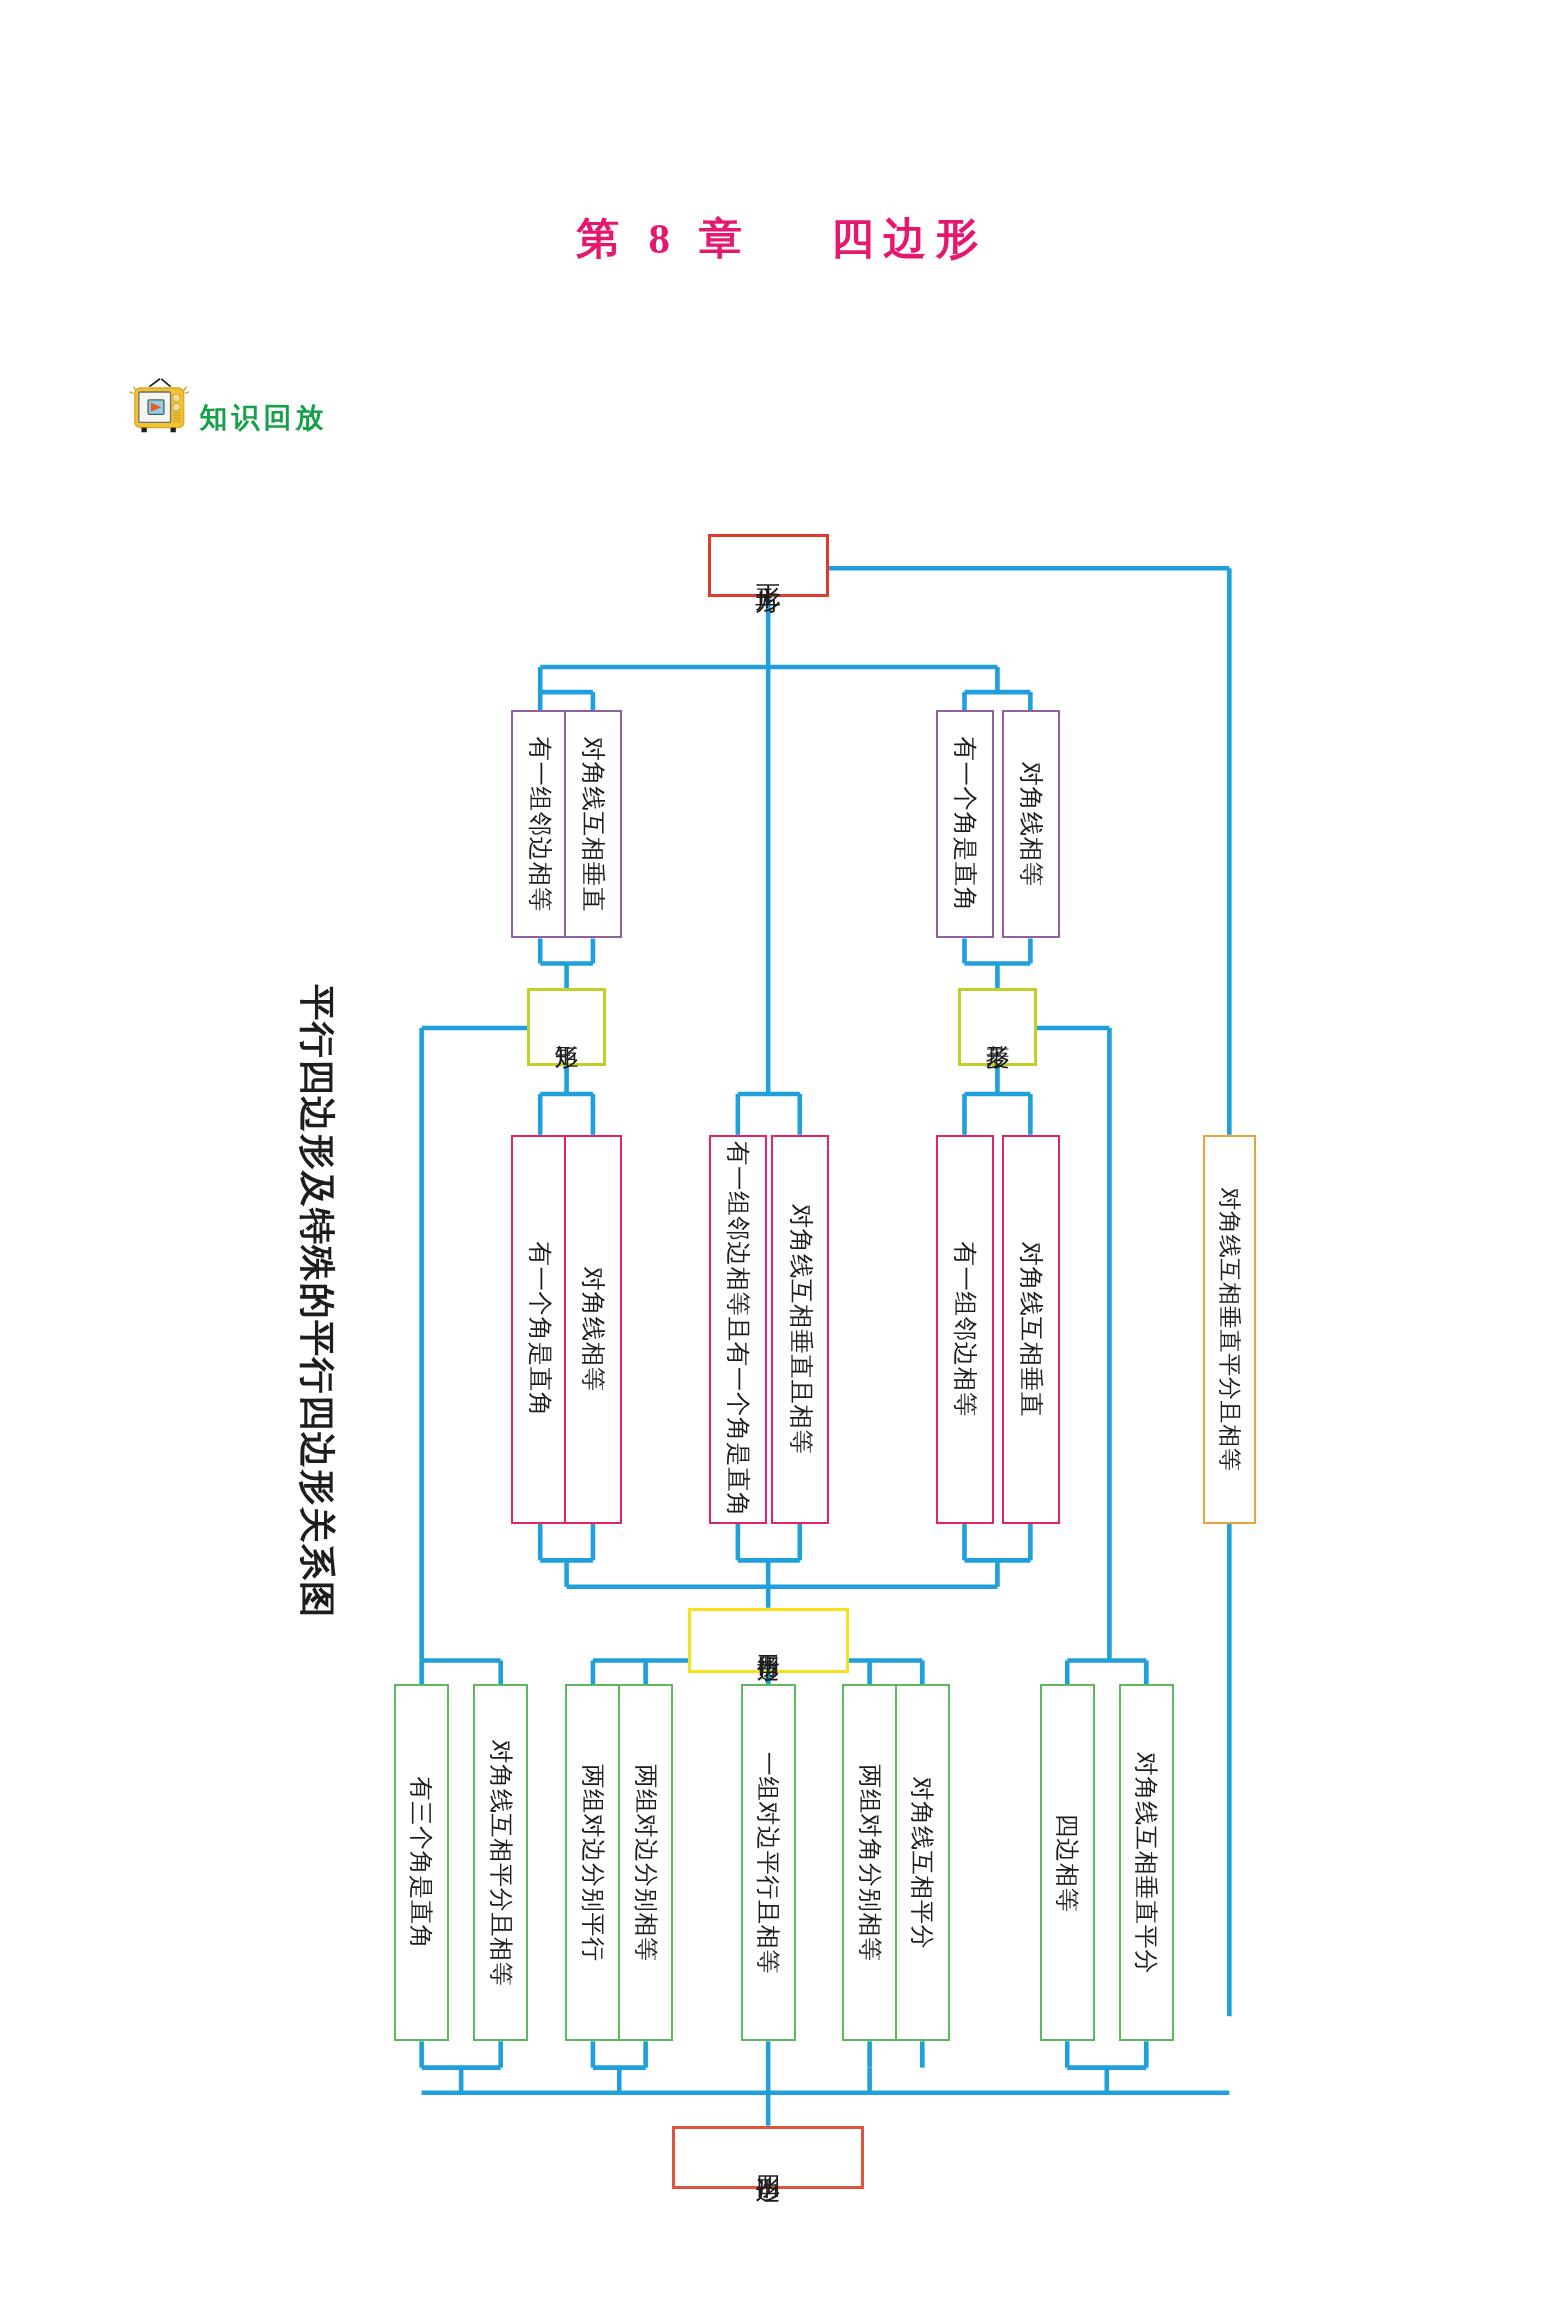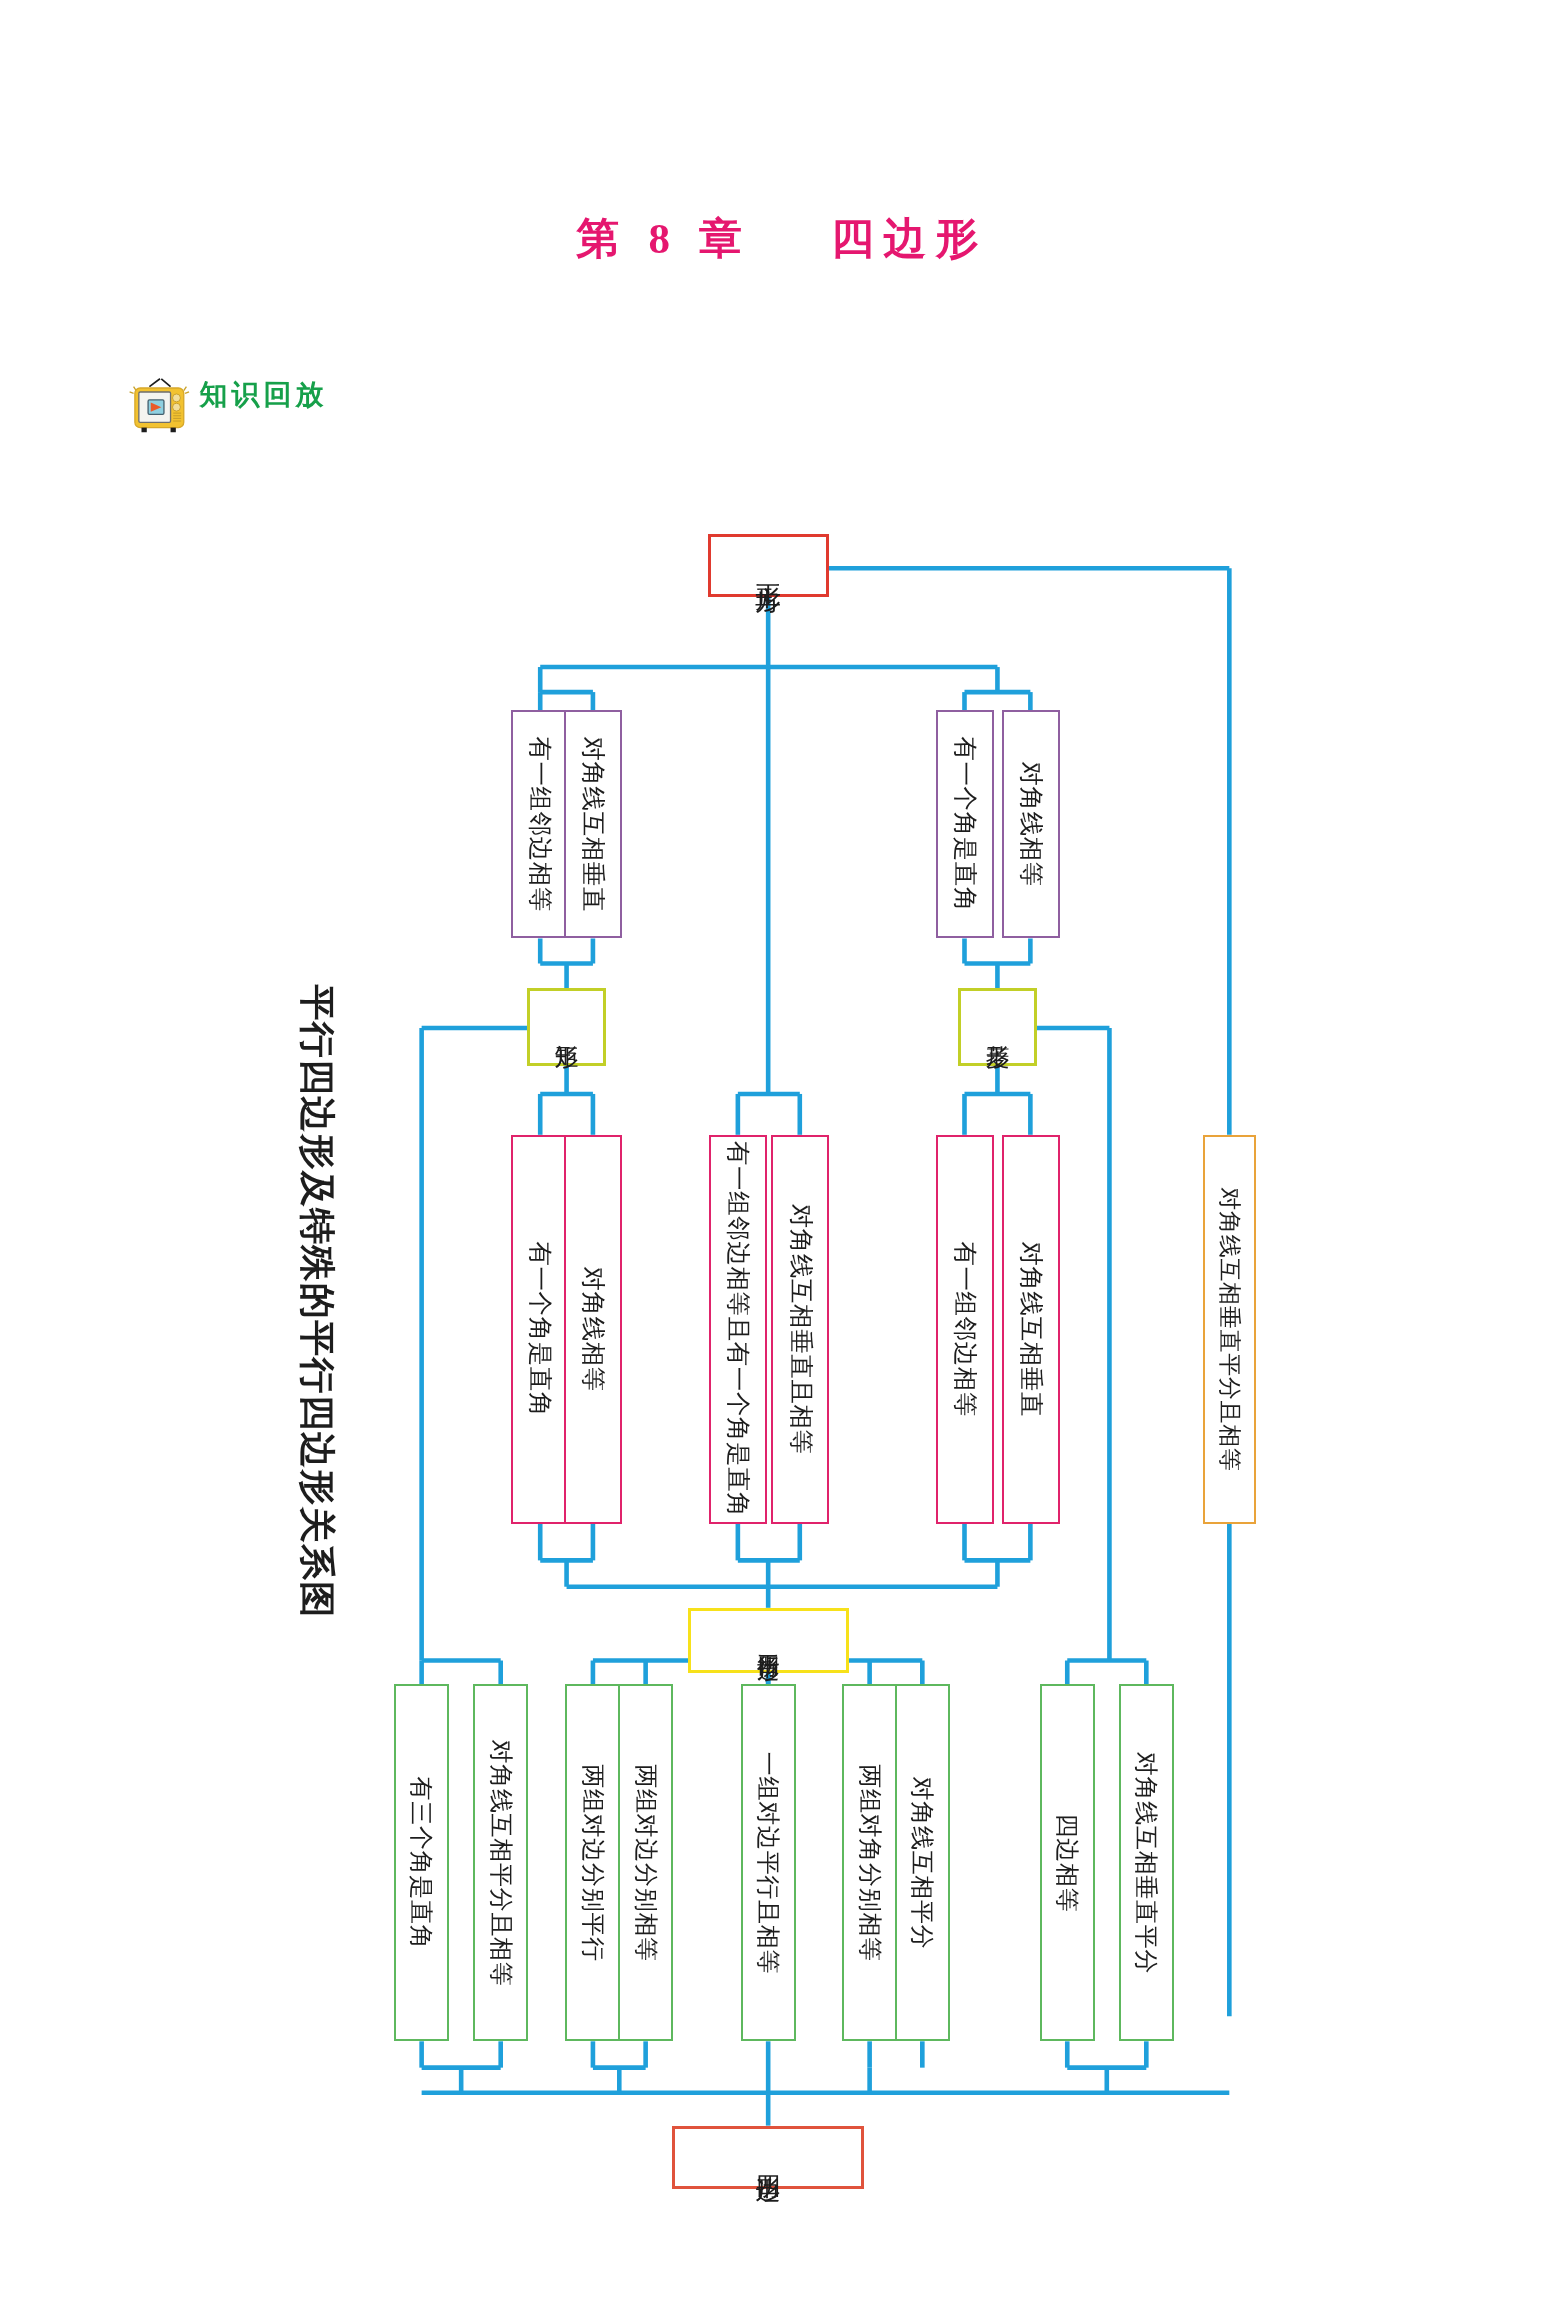--- a/index.html
+++ b/index.html
@@ -29,21 +29,21 @@
     font-family: Liberation Serif, serif;
     white-space: pre;
   }
 
   
   #section-header {
     position: absolute;
     left: 123px;
     top: 376px;
     display: flex;
-    align-items: flex-start;
+    align-items: flex-end;
     gap: 6.6px;
   }
   #tv-icon { width: 70px; height: 61px; display:block; }
   #section-label {
     color: #16a04a;
     font-size: 28px;
     font-weight: bold;
     letter-spacing: 4px;
     font-family: "DejaVu Serif", "Liberation Serif", serif;
   }

